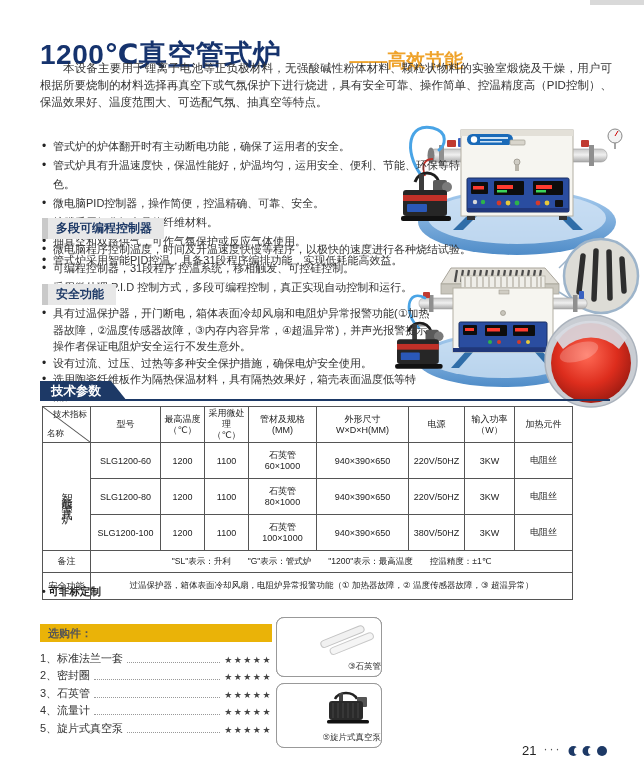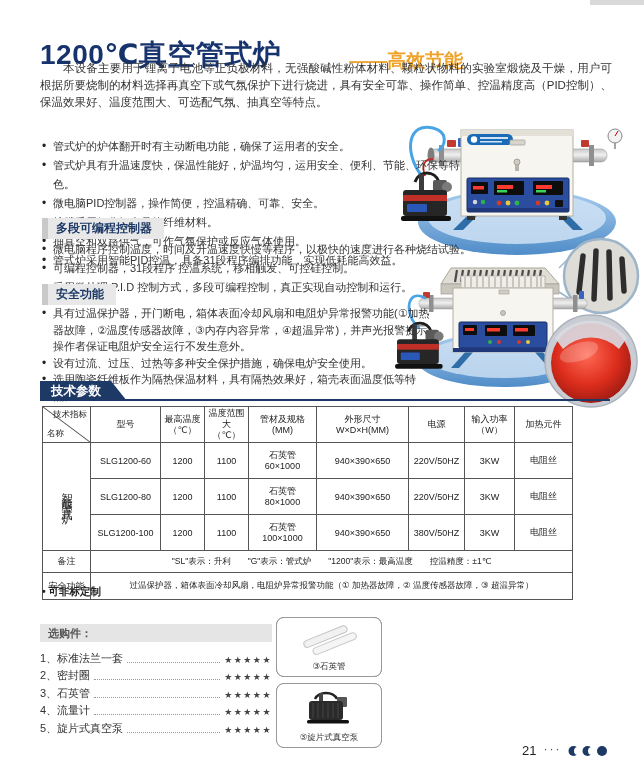--- a/index.html
+++ b/index.html
@@ -47,32 +47,32 @@
   .diag svg.dline { position:absolute; inset:0; width:100%; height:100%; }
   .diag .t { position:absolute; top:2px; right:3px; font-size:8.5px; }
   .diag .b { position:absolute; bottom:2px; left:4px; font-size:8.5px; }
   .vgroup { writing-mode:vertical-rl; text-orientation:upright; letter-spacing:4px; font-size:11px; color:#222; margin:0 auto; }
   .note-text { font-size:8.5px; }
 
   .custom-note { position:absolute; left:42px; top:585px; font-size:10.5px; font-weight:bold; color:#222; }
   .custom-note::before { content:"• "; }
 
   
-  .opt-header { position:absolute; left:40px; top:624px; width:224px; background:#e5e5e5;
+  .opt-header { position:absolute; left:40px; top:624px; width:224px; background:#eab308;
                 color:#555; font-weight:bold; font-size:11px; line-height:18px; padding-left:8px; }
   .opt-list { position:absolute; left:40px; top:648px; width:232px; }
   .opt-item { display:flex; align-items:flex-end; height:17.5px; }
   .opt-label { font-size:11px; color:#333; white-space:nowrap; }
   .opt-fill { flex:1; border-bottom:1.5px dotted #999; margin:0 4px 3px 4px; }
   .opt-stars { font-size:9px; letter-spacing:1.5px; color:#444; padding-bottom:1px; white-space:nowrap; }
 
   
   .cards { position:absolute; left:276px; top:617px; width:334px; }
   .card { position:absolute; width:104px; background:#fff; border:1px solid #999; border-radius:8px;
-          display:flex; flex-direction:column; align-items:center; justify-content:space-between; }
+          display:flex; flex-direction:column; align-items:flex-end; justify-content:space-between; }
   .card .img { flex:1; display:flex; align-items:center; justify-content:center; }
   .card .cap { font-size:8.5px; color:#333; padding-bottom:3px; }
   .card.c1 { left:0;   top:0;  height:58px; }
   .card.c2 { left:111; top:0;  height:58px; }
   .card.c3 { left:222; top:0;  height:58px; }
   .card.c4 { left:0;   top:66px; height:63px; }
   .card.c5 { left:111; top:66px; height:63px; }
 
   
   .footer { position:absolute; left:522px; top:742px; display:flex; align-items:center; gap:7px; }
@@ -311,21 +311,21 @@
       <th class="diag">
         <svg class="dline" preserveAspectRatio="none" viewBox="0 0 10 10">
               <line x1="0" y1="0" x2="10" y2="10" stroke="#555" stroke-width="0.25"></line>
             </svg>
         <span class="t">技术指标</span>
         <span class="b">名称</span>
       </th>
       <th>型号</th>
       <th class="pre">最高温度
 （℃）</th>
-      <th class="pre">温度范围大
+      <th class="pre">采用微处理
 （℃）</th>
       <th class="pre">管材及规格
 (MM)</th>
       <th class="pre">外形尺寸
 W×D×H(MM)</th>
       <th>电源</th>
       <th class="pre">输入功率
 （W）</th>
       <th>加热元件</th>
     </tr>

